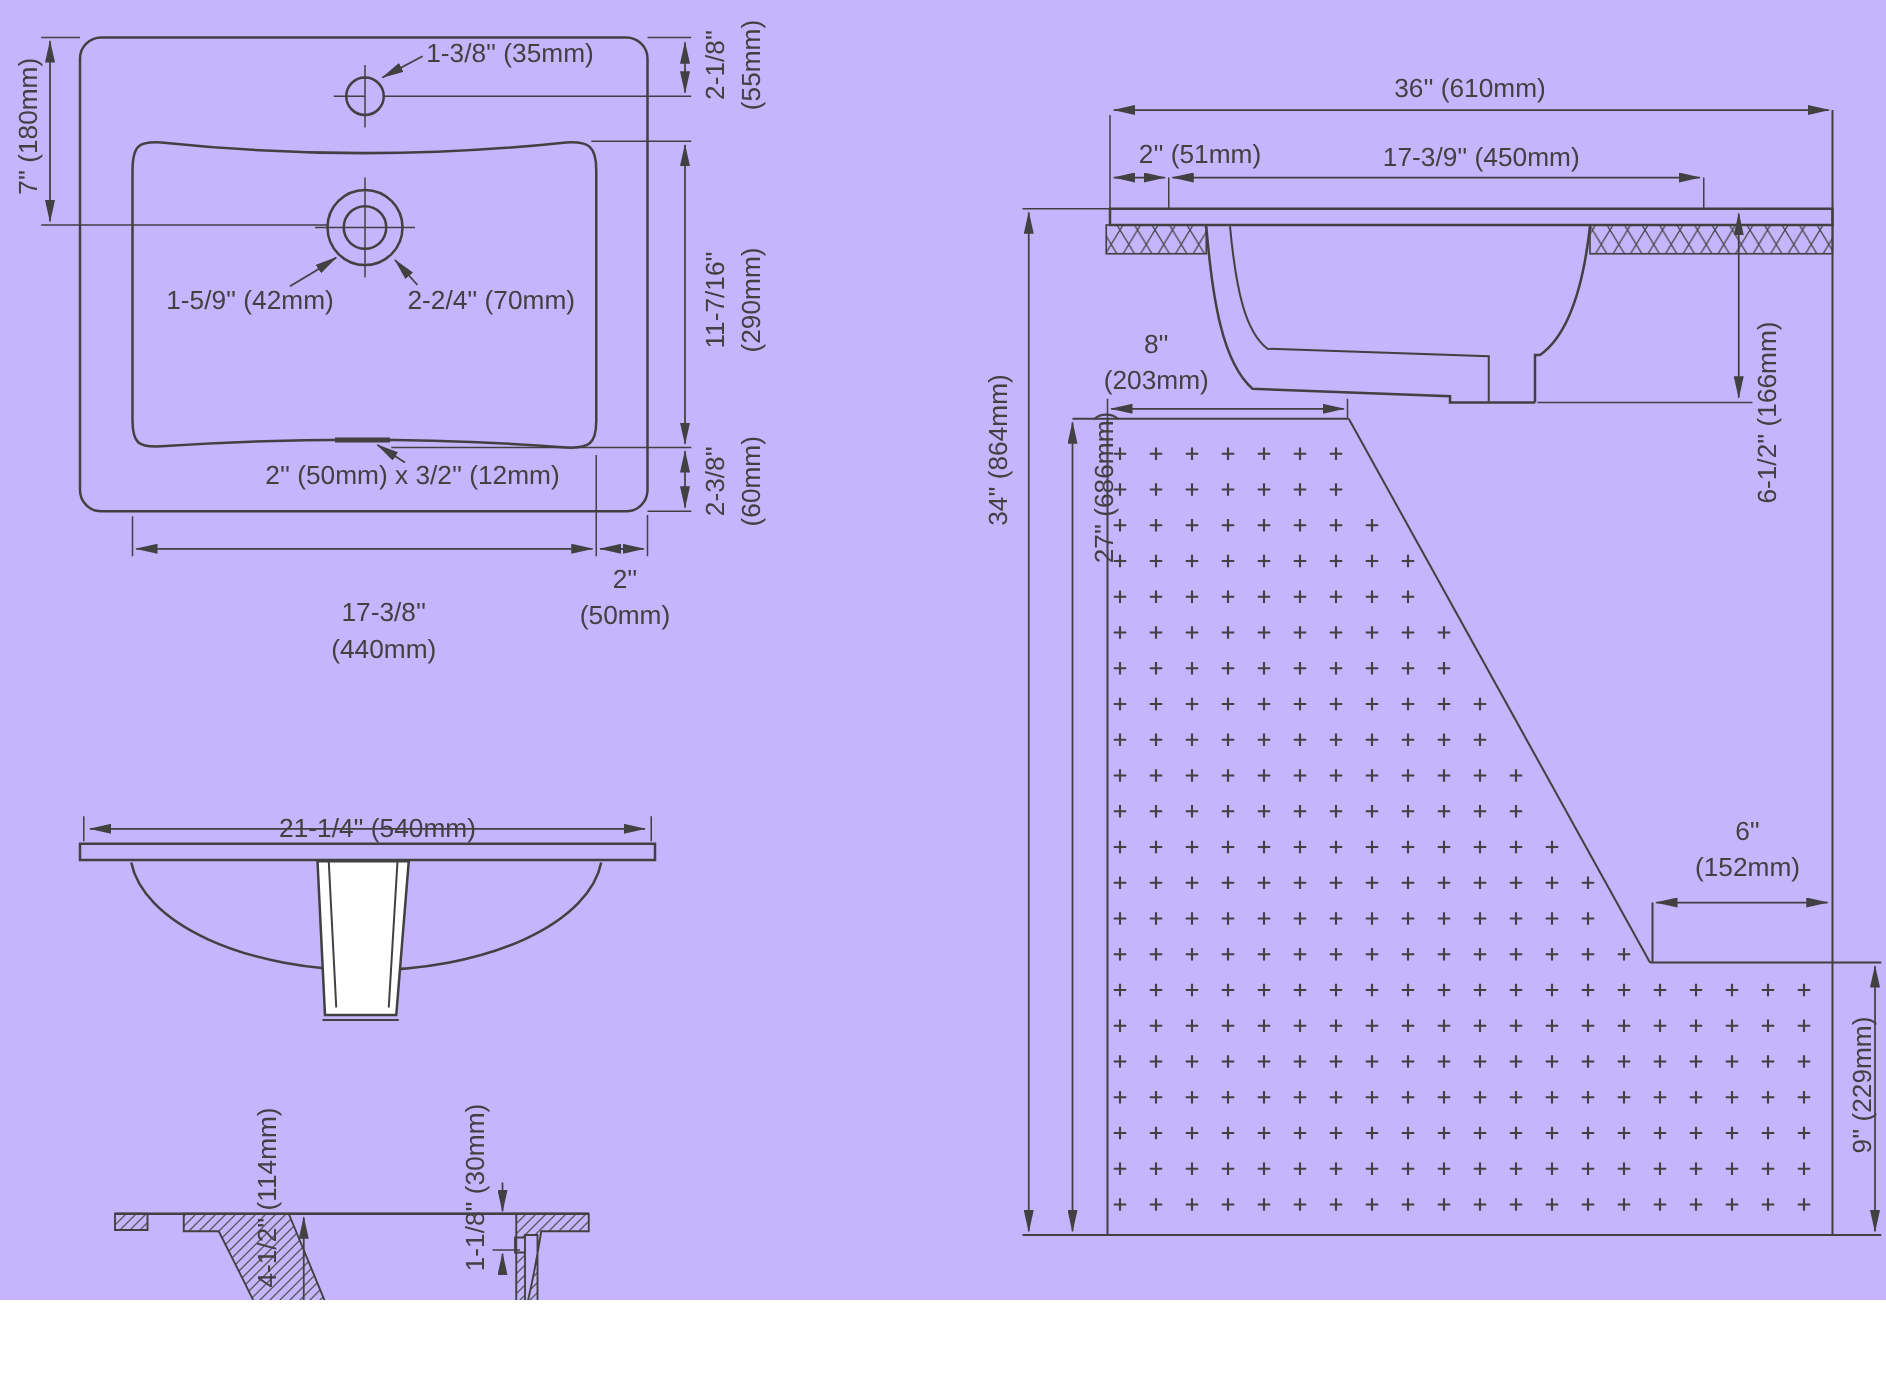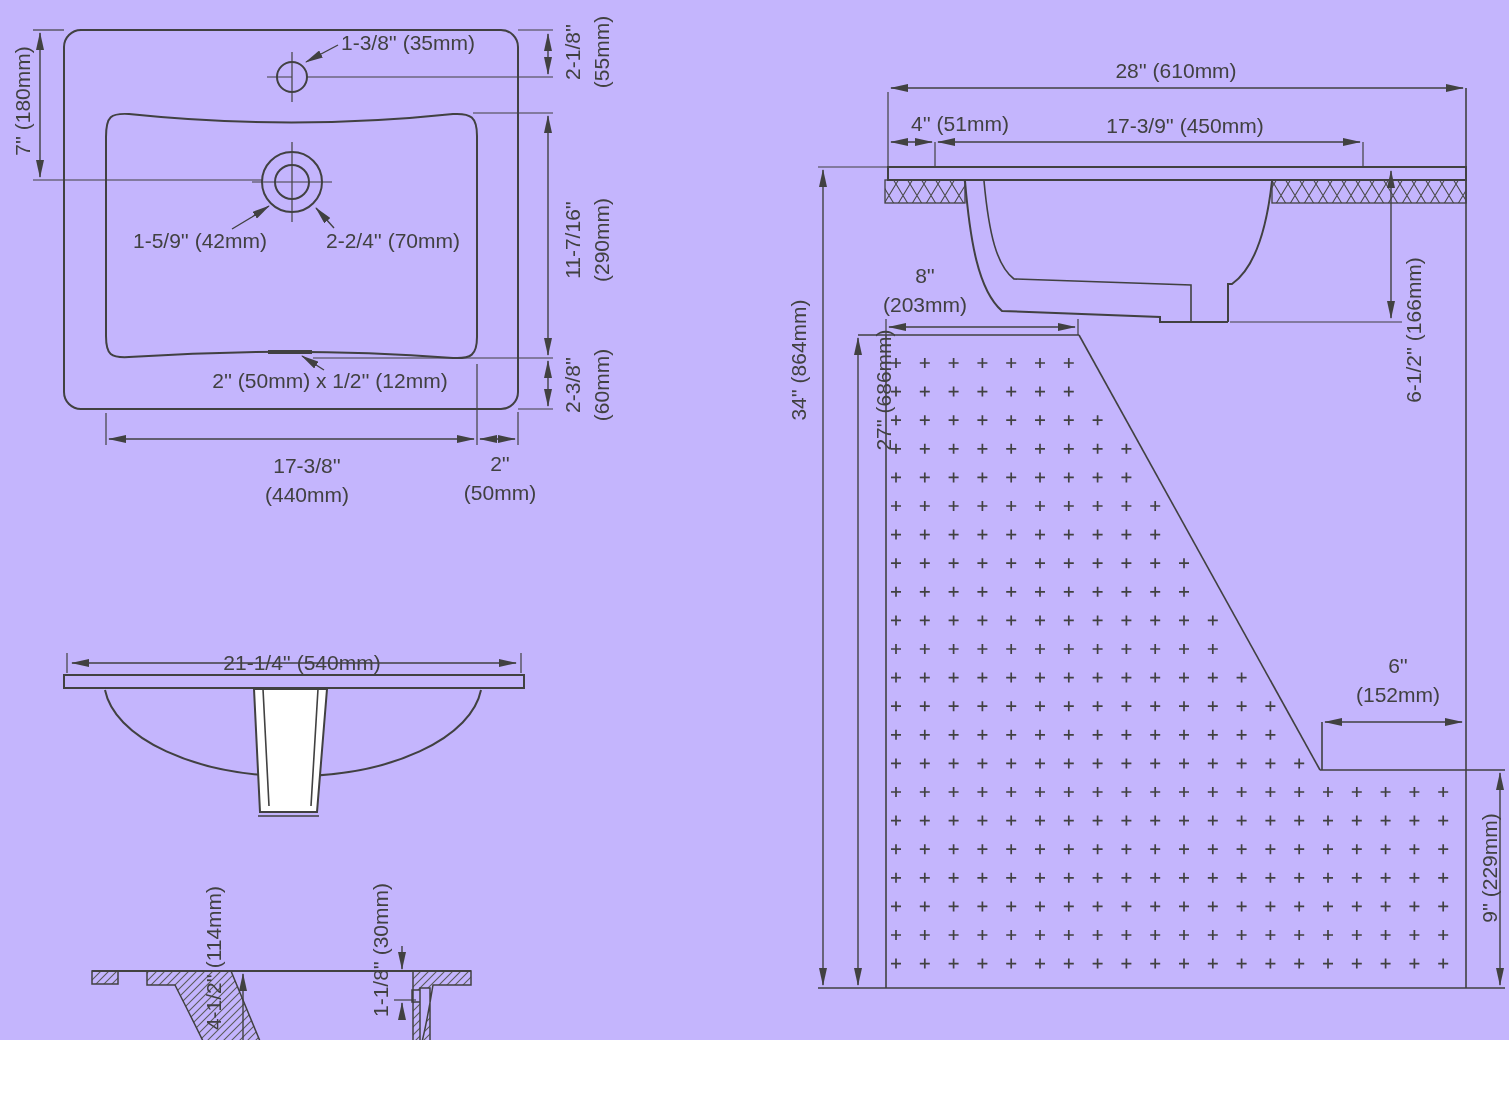--- a/index.html
+++ b/index.html
@@ -164,38 +164,38 @@
 <div class="lbl rot two" style="left:588px;top:52px">
   <span>2-1/8''</span>
   <span>(55mm)</span>
 </div>
 <div class="lbl" style="left:200px;top:241px">1-5/9'' (42mm)</div>
 <div class="lbl" style="left:393px;top:241px">2-2/4'' (70mm)</div>
 <div class="lbl rot two" style="left:588px;top:240px">
   <span>11-7/16''</span>
   <span>(290mm)</span>
 </div>
-<div class="lbl" style="left:330px;top:381px">2'' (50mm) x 1/2'' (12mm)</div>
+<div class="lbl" style="left:330px;top:381px">2'' (50mm) x 3/2'' (12mm)</div>
 <div class="lbl rot two" style="left:588px;top:385px">
   <span>2-3/8''</span>
   <span>(60mm)</span>
 </div>
-<div class="lbl two" style="left:307px;top:481px">
+<div class="lbl two" style="left:307px;top:506px">
   <span>17-3/8''</span>
   <span>(440mm)</span>
 </div>
 <div class="lbl two" style="left:500px;top:479px">
   <span>2''</span>
   <span>(50mm)</span>
 </div>
 <div class="lbl" style="left:302px;top:663px">21-1/4'' (540mm)</div>
 <div class="lbl rot" style="left:214px;top:958px">4-1/2'' (114mm)</div>
 <div class="lbl rot" style="left:381px;top:950px">1-1/8'' (30mm)</div>
-<div class="lbl" style="left:1176px;top:71px">28'' (610mm)</div>
-<div class="lbl" style="left:960px;top:124px">4'' (51mm)</div>
+<div class="lbl" style="left:1176px;top:71px">36'' (610mm)</div>
+<div class="lbl" style="left:960px;top:124px">2'' (51mm)</div>
 <div class="lbl" style="left:1185px;top:126px">17-3/9'' (450mm)</div>
 <div class="lbl rot" style="left:1414px;top:330px">6-1/2'' (166mm)</div>
 <div class="lbl two" style="left:925px;top:291px">
   <span>8''</span>
   <span>(203mm)</span>
 </div>
 <div class="lbl rot" style="left:799px;top:360px">34'' (864mm)</div>
 <div class="lbl rot" style="left:884px;top:390px">27'' (686mm)</div>
 <div class="lbl two" style="left:1398px;top:681px">
   <span>6''</span>

